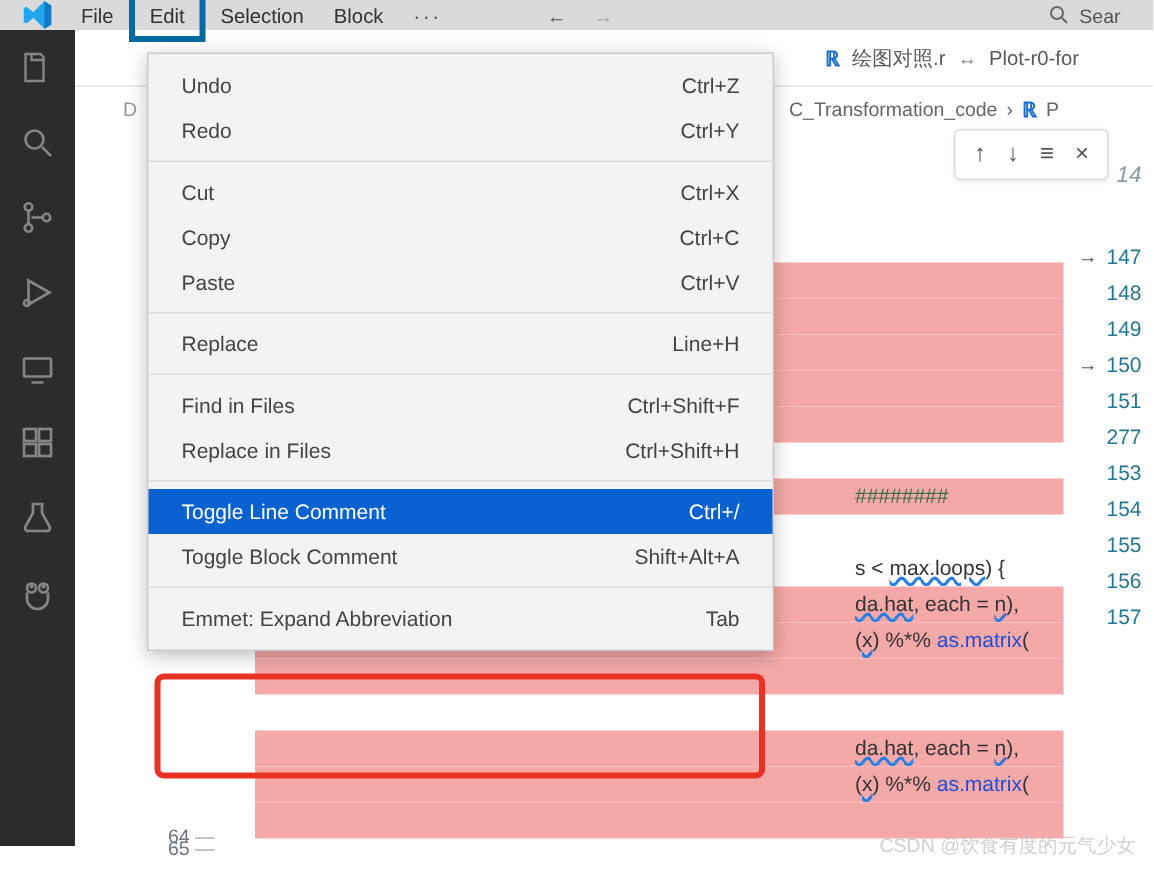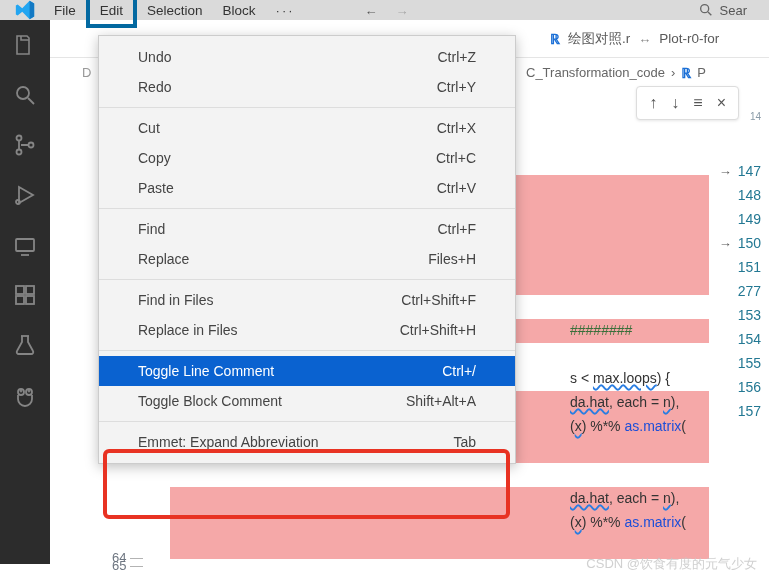--- a/index.html
+++ b/index.html
@@ -26,32 +26,32 @@
   .tab-label { color:#5a5a5a; font-size: 13.5px; }
 
   .breadcrumb { height: 28px; display:flex; align-items:center; padding-left: 32px; color:#666; font-size: 13px; gap: 6px;}
   
   .editor-toolbar { position:absolute; top: 66px; right: 30px; height: 34px; background:#fff; border:1px solid #ddd; border-radius:4px; display:flex; align-items:center; gap:14px; padding: 0 12px; color:#555; box-shadow: 0 1px 3px rgba(0,0,0,.1);}
   .editor-toolbar span { font-size: 16px; }
 
   .gutter { position:absolute; right: 8px; top: 85px; text-align:right; font-family: Consolas, monospace; font-size: 14px; color:#237893; line-height: 24px; }
   .gutter div { height: 24px; display:flex; justify-content:flex-end; align-items:center; gap:6px;}
   .gutter .arrow { color:#555; font-size:13px; }
-  .gutter .mini { font-size: 10px; color:#8a9ba8; }
+  .gutter .mini { font-size: 15px; color:#8a9ba8;font-style:italic; }
 
   .codebg { position:absolute; left: 120px; right: 60px; top: 155px; bottom: 10px; }
   .hl { background: #f5a8a8; height: 24px; margin-bottom: 0; font-family: Consolas, monospace; font-size: 14px; white-space: pre; overflow:hidden; padding-top:3px; color:#333;}
   .hl.blank { background: transparent; }
   .codetext .fn { color:#1d4ed8; }
   .wavy { text-decoration: underline wavy #2a7de1; text-decoration-thickness: 1.5px;}
   .hash { color: #3a6f3a; }
 
   
   .dropdown { position:absolute; left: 98px; top: 35px; width: 418px; background:#f3f3f3; border:1px solid #ccc; box-shadow: 0 3px 12px rgba(0,0,0,.25); z-index: 20; padding: 6px 0; }
-  .dd-row { display:flex; justify-content:space-between; padding: 7px 39px; font-size: 14px; color:#444; }
+  .dd-row { display:flex; justify-content:space-between; padding: 7px 22px; font-size: 14px; color:#444; }
   .dd-row.selected { background:#0a62d0; color:#fff; }
   .dd-sep { height:1px; background:#ddd; margin: 5px 0; }
   .red-box { position:absolute; border: 4px solid #e83222; pointer-events:none; z-index:25; }
   .red-box.toggle { left: 103px; top: 449px; width: 407px; height: 70px; border-radius: 6px;}
 
   .left-strip { position:absolute; left: 50px; top: 38px; bottom:0; width: 70px; }
   .left-strip .lg { position:absolute; font-family: Consolas, monospace; color:#6e7681; font-size: 13px;}
   .left-strip .dash { color:#aaa; }
 
   .watermark { position:absolute; right: 12px; bottom: 6px; color: rgba(200,200,200,.85); font-size: 13px; z-index:30;margin-left:25px;}
@@ -254,26 +254,22 @@
     <div class="dd-row">
       <span>Copy</span>
       <span>Ctrl+C</span>
     </div>
     <div class="dd-row">
       <span>Paste</span>
       <span>Ctrl+V</span>
     </div>
     <div class="dd-sep"></div>
     <div class="dd-row">
-      <span>Find</span>
-      <span>Ctrl+F</span>
-    </div>
-    <div class="dd-row">
       <span>Replace</span>
-      <span>Files+H</span>
+      <span>Line+H</span>
     </div>
     <div class="dd-sep"></div>
     <div class="dd-row">
       <span>Find in Files</span>
       <span>Ctrl+Shift+F</span>
     </div>
     <div class="dd-row">
       <span>Replace in Files</span>
       <span>Ctrl+Shift+H</span>
     </div>

